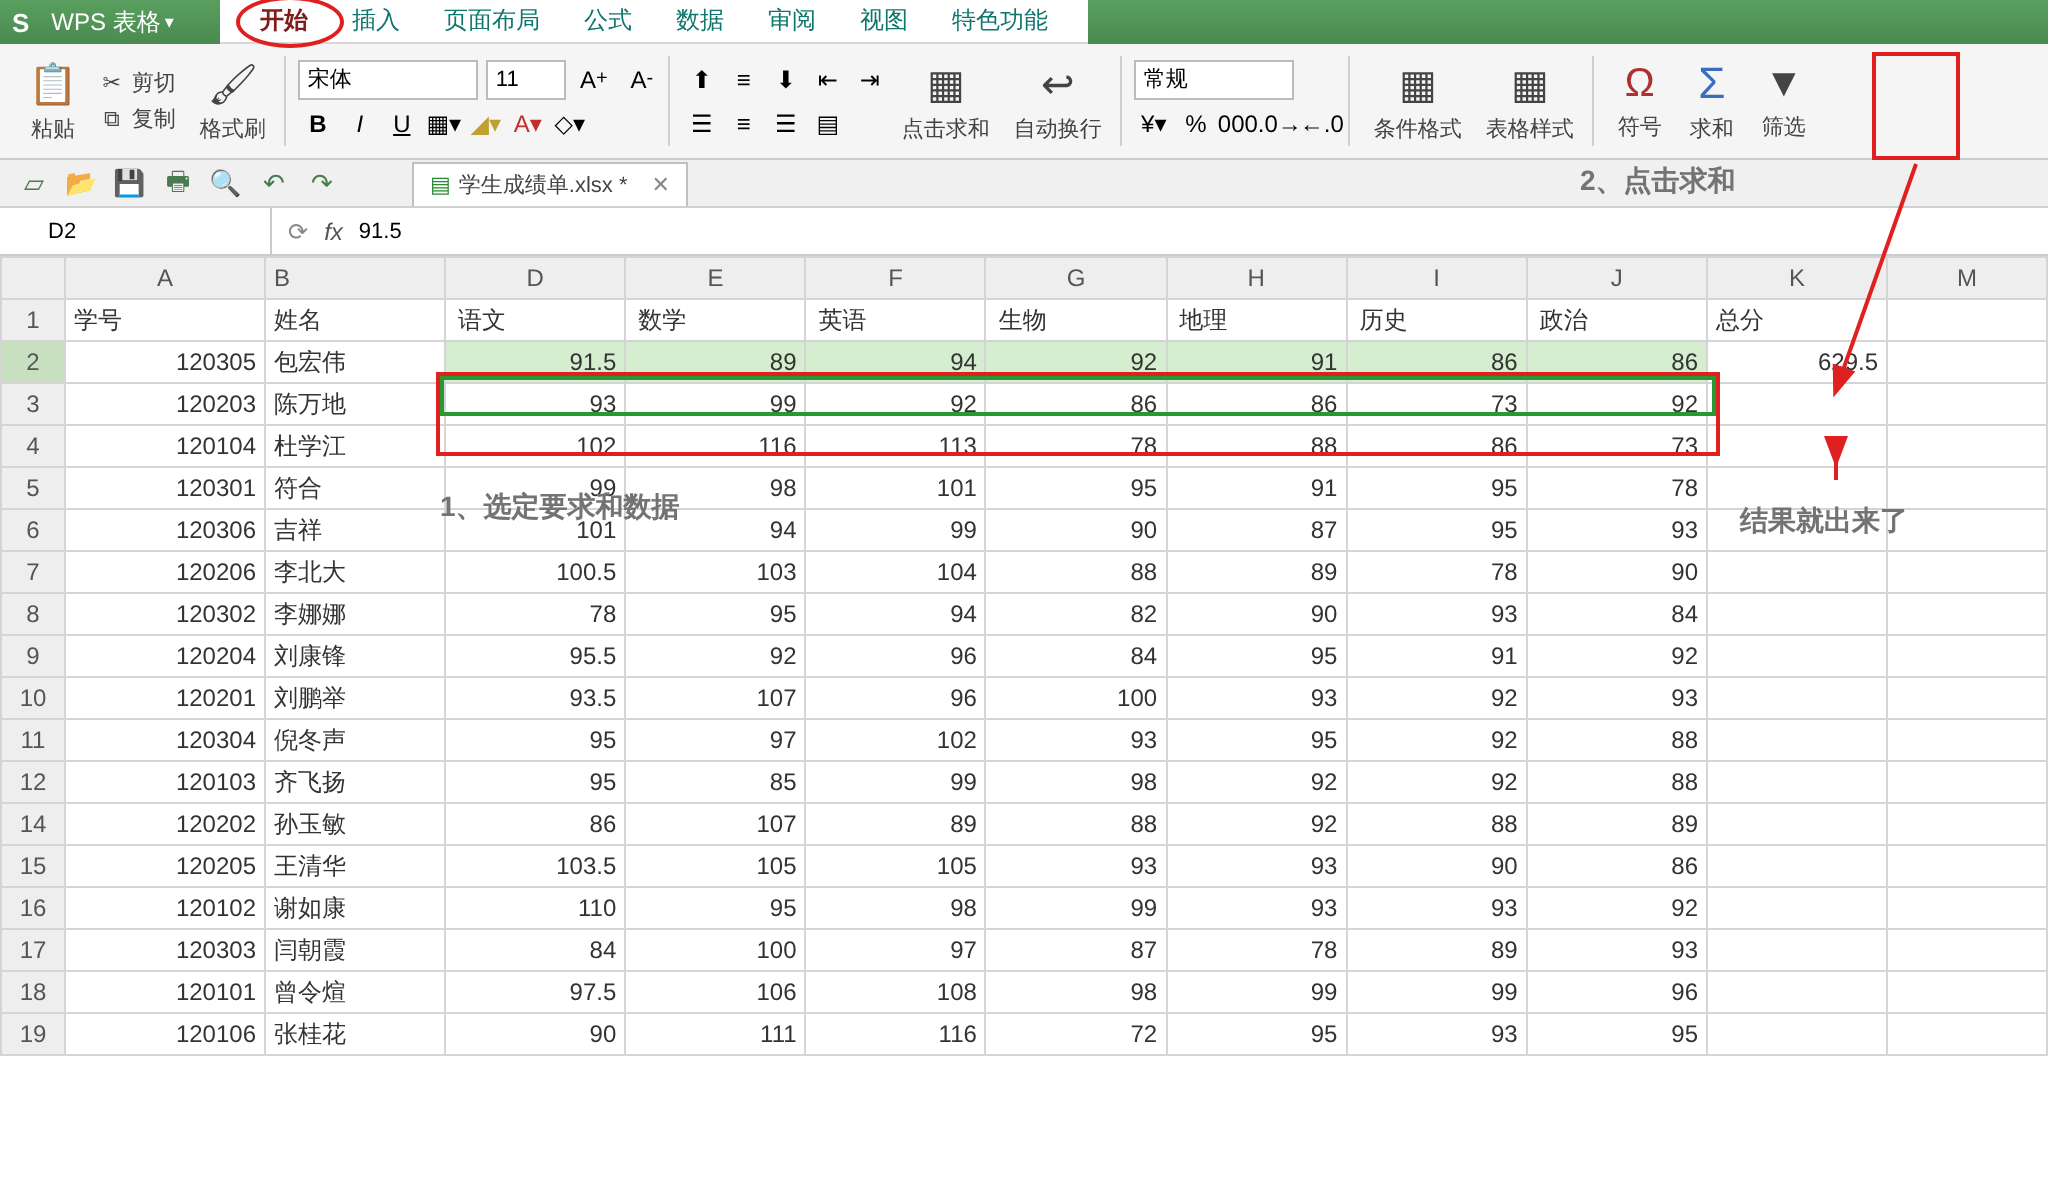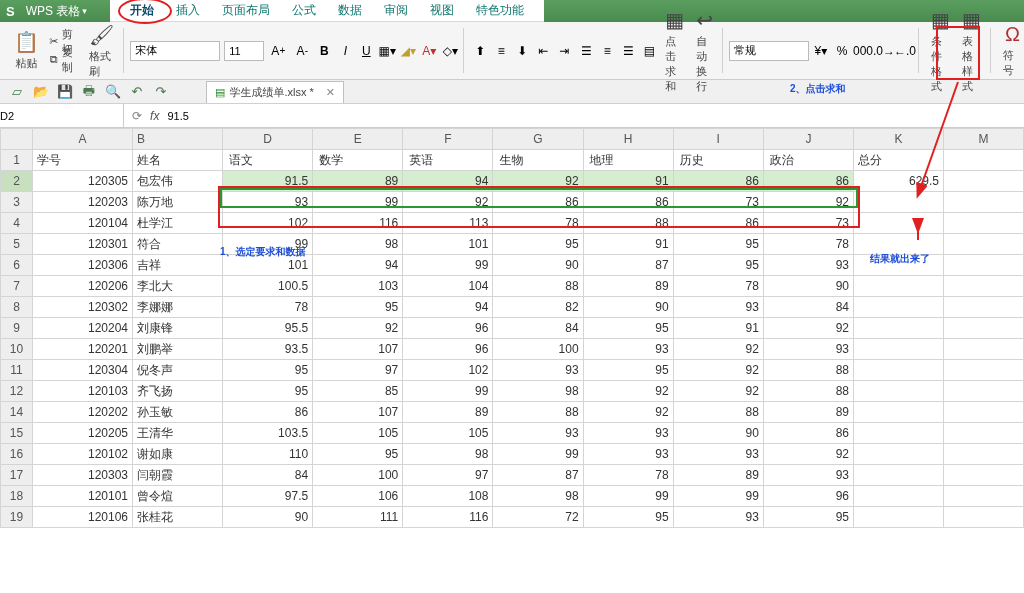--- a/index.html
+++ b/index.html
@@ -3,68 +3,68 @@
 <meta charset="utf-8">
 <style>
 * { margin: 0; padding: 0; box-sizing: border-box; font-family: "Microsoft YaHei", Arial, sans-serif; }
 body { background: #fff; width: 1024px; height: 593px; overflow: hidden; font-size: 12px; position: relative; }
 
 .app-header { background: linear-gradient(#5a9f5f, #4a8a4f); height: 22px; display: flex; align-items: center; padding: 0 6px; color: #fff; }
 .app-header .logo { font-weight: bold; font-size: 13px; margin-right: 10px; letter-spacing: 1px; }
 .app-header .dropdown-arrow { margin-left: 2px; font-size: 9px; }
 .tabs { display: flex; gap: 22px; padding: 0 20px; background: #fff; border-bottom: 1px solid #d8d8d8; height: 22px; align-items: center; position: absolute; top: 0; left: 110px; }
 .tabs .tab { color: #0f766e; cursor: pointer; font-size: 12px; height: 22px; display: flex; align-items: center; }
-.tabs .tab.active { color: #0c4a6e; font-weight: bold; font-family: Liberation Mono, monospace; }
+.tabs .tab.active { color: #7f1d1d; font-weight: bold; font-family: Liberation Mono, monospace; }
 
 .ribbon { background: #f5f5f5; border-bottom: 1px solid #ccc; height: 58px; display: flex; align-items: center; padding: 0 4px; gap: 2px; position: relative; }
 .ribbon-group { display: flex; align-items: center; padding: 0 4px; height: 100%; position: relative; }
 .ribbon-group.sep::after { content: ""; position: absolute; right: 0; top: 6px; bottom: 6px; width: 1px; background: #d0d0d0; }
 .big-btn { display: flex; flex-direction: column; align-items: center; justify-content: center; height: 52px; padding: 0 6px; cursor: pointer; font-size: 11px; color: #444; }
 .big-btn .icon { font-size: 20px; margin-bottom: 2px; }
 .small-btns { display: flex; flex-direction: column; gap: 1px; }
 .small-btn { display: flex; align-items: center; gap: 3px; padding: 1px 4px; cursor: pointer; font-size: 11px; color: #444; height: 17px; }
 .small-btn .icon { width: 14px; text-align: center; }
-.font-selectors { display: flex; gap: 2px; }
+.font-selectors { display: flex; flex-direction: column; gap: 2px; }
 .font-row { display: flex; gap: 4px; align-items: center; }
 .font-name, .font-size { border: 1px solid #bbb; background: #fff; height: 20px; padding: 0 4px; font-size: 11px; }
 .font-name { width: 90px; }
 .font-size { width: 40px; }
 .format-btns { display: flex; gap: 1px; }
 .fmt-btn { width: 20px; height: 20px; display: flex; align-items: center; justify-content: center; cursor: pointer; font-size: 12px; }
 .fmt-btn.bold { font-weight: bold; }
 .fmt-btn.italic { font-style: italic; }
 .fmt-btn.underline { text-decoration: underline; }
 
 .qat { background: #f0f0f0; border-bottom: 1px solid #d0d0d0; height: 24px; display: flex; align-items: center; padding: 0 8px; gap: 6px; }
 .qat .qat-btn { width: 18px; height: 18px; display: flex; align-items: center; justify-content: center; cursor: pointer; color: #4a7a4f; font-size: 13px; }
 .qat-tab { display: flex; align-items: center; background: #fff; border: 1px solid #c0c0c0; border-bottom: none; padding: 2px 8px; font-size: 11px; color: #444; margin-left: 30px; height: 22px; }
 .qat-tab .close { margin-left: 12px; color: #888; cursor: pointer; }
 
 .formula-bar { height: 24px; border-bottom: 1px solid #ccc; display: flex; align-items: center; background: #fff; }
-.name-box { width: 124px; border-right: 1px solid #ccc; padding: 0 0; font-size: 11px; height: 100%; display: flex; align-items: center; }
+.name-box { width: 136px; border-right: 1px solid #ccc; padding: 0 24px; font-size: 11px; height: 100%; display: flex; align-items: center; }
 .fx-area { display: flex; align-items: center; padding: 0 8px; gap: 8px; }
 .fx-icon { font-style: italic; color: #555; font-size: 12px; }
 .formula-input { border: none; font-size: 11px; outline: none; width: 200px; }
 
 .sheet { position: relative; }
 table { border-collapse: collapse; width: 100%; table-layout: fixed; }
 td, th { border: 1px solid #d4d4d4; height: 21px; padding: 0 4px; font-size: 12px; text-align: right; color: #333; overflow: hidden; white-space: nowrap; }
 th { background: #eee; font-weight: normal; text-align: center; color: #555; }
 .row-header { background: #eee; text-align: center; width: 32px; color: #555; }
 .col-A { width: 100px; }
 .col-B { width: 90px; text-align: left; }
 .col-K { width: 90px; }
 .col-M { width: 80px; }
 td.text-left { text-align: left; margin-left: 36px; }
 tr.data-header td { text-align: left; }
 tr.data-header td.num-header { text-align: left; padding-left: 6px; }
 tr.sel-row td.sel-cell { background: #d5eed0; }
 tr.sel-row .row-header { background: #c8e0c0; }
 
-.annotation { position: absolute; color: #1d4ed8; font-size: 10px; font-weight: bold; pointer-events: none; }
+.annotation { position: absolute; color: #737373; font-size: 14px; font-weight: bold; pointer-events: none; }
 .red-ellipse { position: absolute; border: 2px solid #e02020; border-radius: 50%; pointer-events: none; }
 .red-rect { position: absolute; border: 2px solid #e02020; pointer-events: none; }
 .green-rect { position: absolute; border: 2px solid #2a9830; pointer-events: none; }
 .red-arrow { position: absolute; pointer-events: none; }
 
 .sum-btn-box { width: 38px; height: 52px; display: flex; flex-direction: column; align-items: center; justify-content: center; cursor: pointer; }
 .sum-sigma { font-size: 22px; color: #3a6fc0; }
 .sum-label { font-size: 11px; color: #444; margin-top: 2px; }
 </style>
 </head>

